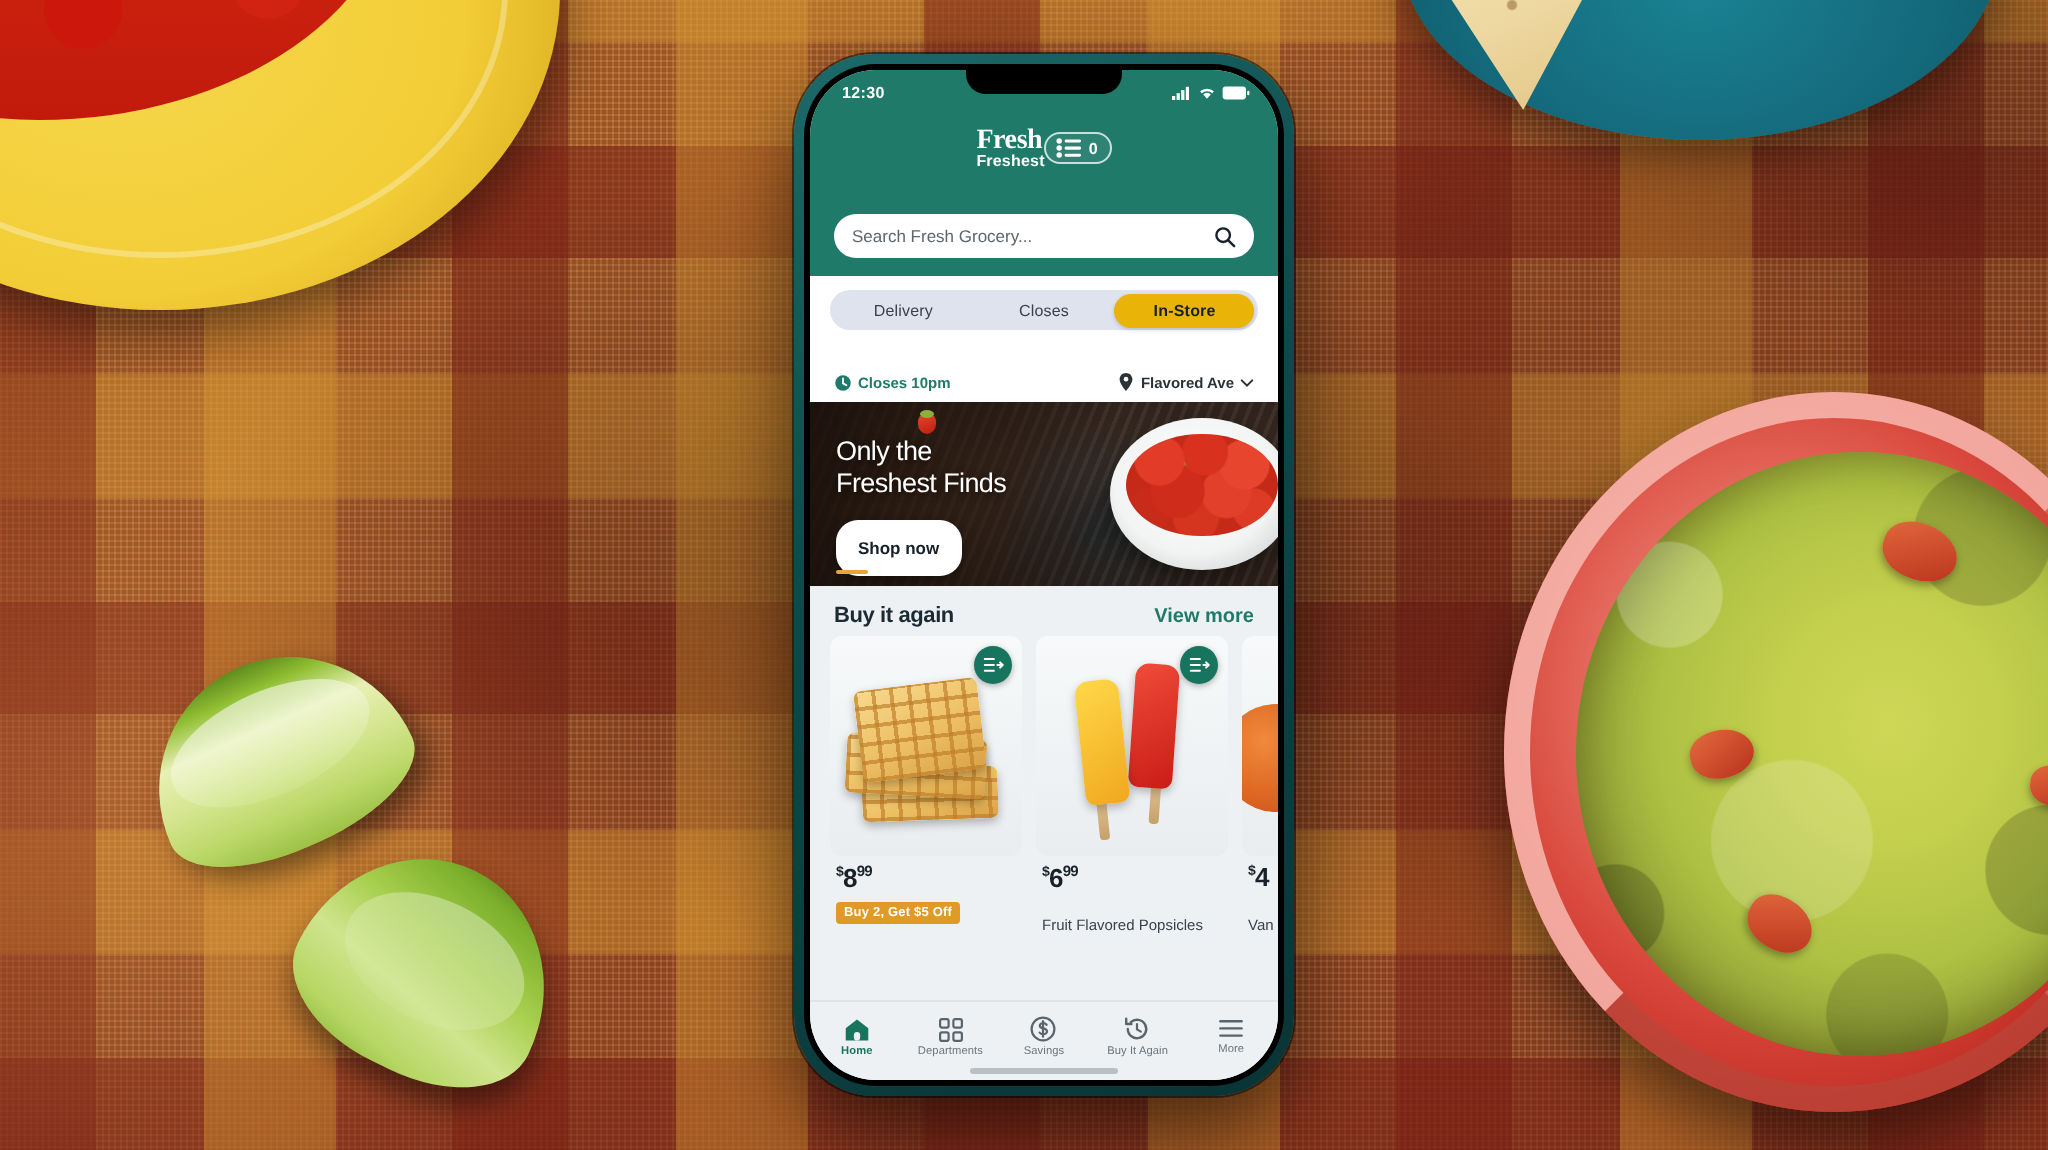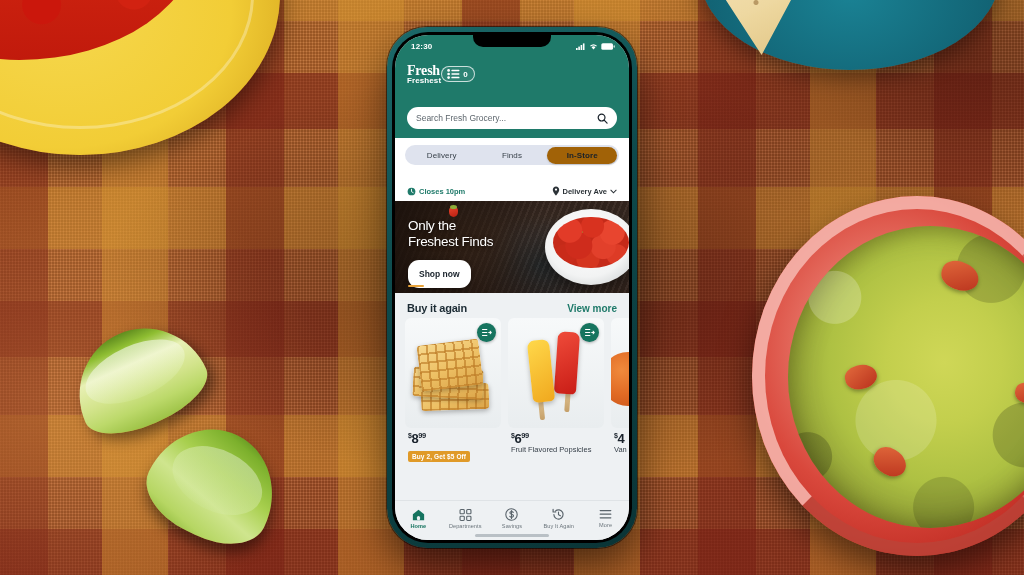--- a/index.html
+++ b/index.html
@@ -153,21 +153,21 @@
   .bowl-rim{
     position:absolute; inset:0; border-radius:50%;
     border:13px solid rgba(247,186,178,.85);
     border-right-color:rgba(212,110,98,.75);
     border-bottom-color:rgba(186,72,60,.7);
     pointer-events:none;
   }
 
   
   .phone{
-    position:absolute; left:387px; top:27px; width:250px; height:521px;
+    position:absolute; left:397px; top:27px; width:250px; height:521px;
     border-radius:40px;
     background:linear-gradient(150deg,#1c6a6a 0%,#0e4a4c 40%,#0a3436 100%);
     padding:5px;
     box-shadow:0 18px 40px rgba(0,0,0,.55), 0 0 0 1px rgba(0,0,0,.5);
   }
   .phone-inner{
     position:relative; width:100%; height:100%;
     border-radius:36px; background:#000; padding:3px;
   }
   .screen{
@@ -186,21 +186,21 @@
   .sb-right{ display:flex; align-items:center; gap:3px; }
   .notch{
     position:absolute; left:50%; top:-4px; transform:translateX(-50%);
     width:78px; height:16px; background:#000; border-radius:0 0 10px 10px;
   }
 
   
   .header{
     background:#1f7a6a; flex:0 0 auto; padding:2px 12px 9px;
   }
-  .header-top{ display:flex; align-items:center; justify-content:flex-start; height:30px; }
+  .header-top{ display:flex; align-items:center; justify-content:center; height:30px; }
   .logo{ line-height:1; }
   .logo-fresh{
     display:block; color:#fff; font-family:"Liberation Serif", serif;
     font-size:14px; font-weight:700; letter-spacing:-.2px;
   }
   .logo-grocery{
     display:block; color:#fff; font-size:8px; font-weight:700;
     letter-spacing:.1px; margin-top:-1px;
   }
   .cart-pill{
@@ -221,21 +221,21 @@
 
   
   .modebar{ background:#fff; padding:7px 10px 5px; flex:0 0 auto; }
   .segmented{
     display:flex; background:#dfe3ee; border-radius:11px; height:20px; padding:1.5px;
   }
   .seg{
     flex:1; display:flex; align-items:center; justify-content:center;
     font-size:8px; color:#39424b; border-radius:10px; letter-spacing:.1px;
   }
-  .seg.active{ background:#a16207; color:#18212a; font-weight:600; box-shadow:0 1px 2px rgba(0,0,0,.16); }
+  .seg.active{ background:#eab308; color:#18212a; font-weight:600; box-shadow:0 1px 2px rgba(0,0,0,.16); }
   .storeinfo{
     display:flex; align-items:center; justify-content:space-between;
     padding:21px 2px 0;
   }
   .store-left, .store-right{ display:flex; align-items:center; gap:3px; }
   .store-hours{ font-size:7.5px; color:#1f7a6a; font-weight:600; }
   .store-loc{ font-size:7.5px; color:#2c3338; font-weight:600; }
 
   
   .banner{
@@ -361,21 +361,21 @@
   .prod-meta{ padding:4px 2px 0 3px; }
   .price{ font-size:13px; font-weight:700; color:#18212a; letter-spacing:-.4px; line-height:1; }
   .price .cur{ font-size:7px; vertical-align:super; font-weight:700; }
   .price .cents{ font-size:7.5px; vertical-align:super; font-weight:700; }
   .deal-badge{
     display:inline-block; margin-top:3px; background:#e09a28; color:#fff;
     font-size:6.5px; font-weight:700; padding:2px 4px; border-radius:2px;
     letter-spacing:.1px; white-space:nowrap;
   }
   .prod-name{
-    margin-top:0; font-size:7.5px; color:#39424b; line-height:1.2;
+    margin-top:13px; font-size:7.5px; color:#39424b; line-height:1.2;
     white-space:nowrap; overflow:hidden;
   }
 
   
   .tabbar{
     flex:0 0 auto; height:40px; background:#eef1f3;
     border-top:1px solid #dfe3e6;
     display:flex; align-items:center; justify-content:space-around;
     padding-bottom:4px;
   }
@@ -463,37 +463,37 @@
         <svg width="11" height="11" viewBox="0 0 12 12">
           <circle cx="5" cy="5" r="3.7" fill="none" stroke="#18212a" stroke-width="1.3"></circle>
           <line x1="7.8" y1="7.8" x2="11" y2="11" stroke="#18212a" stroke-width="1.3" stroke-linecap="round"></line>
         </svg>
       </div>
     </div>
 
     <div class="modebar">
       <div class="segmented">
         <div class="seg">Delivery</div>
-        <div class="seg">Finds</div>
+        <div class="seg">Closes</div>
         <div class="seg active">In-Store</div>
       </div>
       <div class="storeinfo">
         <div class="store-left">
           <svg width="9" height="9" viewBox="0 0 10 10">
             <circle cx="5" cy="5" r="4.3" fill="#1f7a6a"></circle>
             <path d="M5 2.5v2.7l1.9 1.1" fill="none" stroke="#fff" stroke-width="1" stroke-linecap="round"></path>
           </svg>
           <span class="store-hours">Closes 10pm</span>
         </div>
         <div class="store-right">
           <svg width="8" height="10" viewBox="0 0 9 11">
             <path d="M4.5 0.4C2.5.4.9 2 .9 4c0 2.7 3.6 6.6 3.6 6.6S8.1 6.7 8.1 4c0-2-1.6-3.6-3.6-3.6Z" fill="#2c3338"></path>
             <circle cx="4.5" cy="3.9" r="1.3" fill="#fff"></circle>
           </svg>
-          <span class="store-loc">Delivery Ave</span>
+          <span class="store-loc">Flavored Ave</span>
           <svg width="7" height="5" viewBox="0 0 8 5">
             <path d="M1 1l3 3 3-3" fill="none" stroke="#2c3338" stroke-width="1.2" stroke-linecap="round"></path>
           </svg>
         </div>
       </div>
     </div>
 
     <div class="banner">
       <div class="banner-wood"></div>
       <div class="banner-shade"></div>

